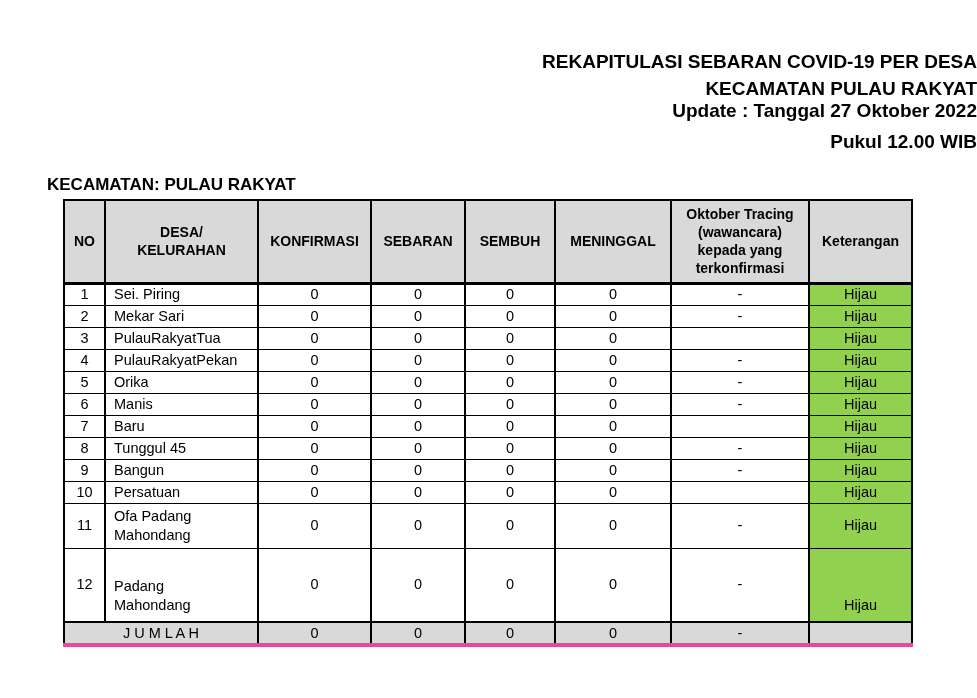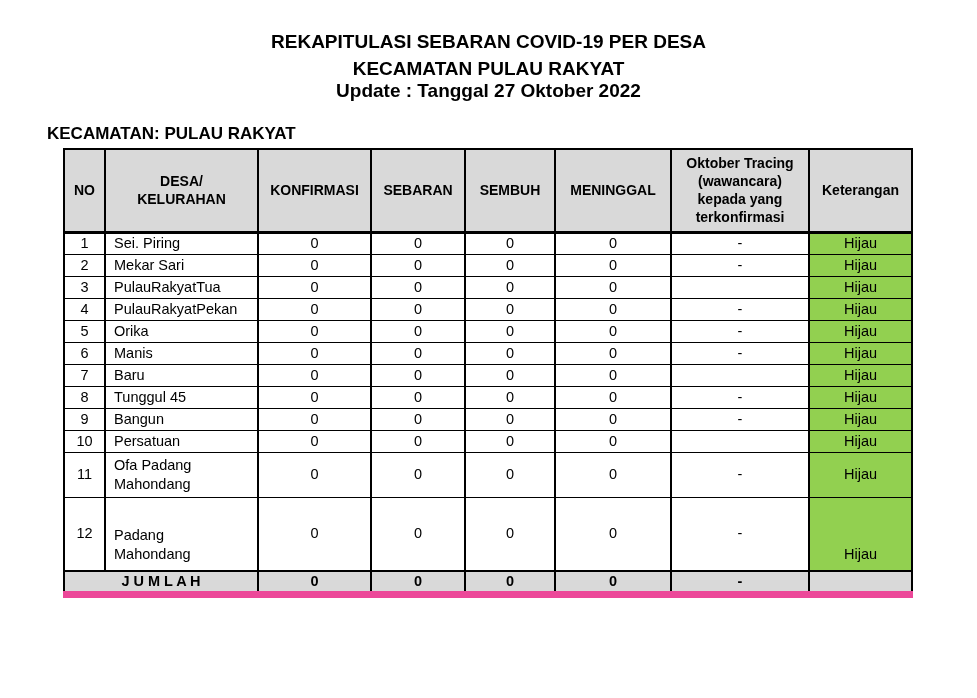--- a/index.html
+++ b/index.html
@@ -4,22 +4,22 @@
 <style>
   * { box-sizing: border-box; }
   html, body {
     margin: 0; padding: 0;
     width: 977px; height: 698px;
     background: var(--page-bg, #ffffff);
     font-family: "Liberation Sans", sans-serif;
     color: var(--text-color, #000000);
   }
   .titles {
-    text-align: center;
-    padding-top: 28px;
+    text-align: right;
+    padding-top: 48px;
     font-weight: bold;
   }
   .title-line { font-size: 19px; line-height: 27px; }
   .update-date { margin-top: -5px; }
   .update-time { margin-top: 4px; }
   .kec-label {
     margin: 20px 0 4px 47px;
     font-size: 17px;
     font-weight: bold;
   }
@@ -60,35 +60,36 @@
     padding-left: 8px;
     white-space: pre-line;
     margin-top: 9px;
   }
   .c-ket { background: var(--row-green, #92d050); }
   tr.r11 td { height: 45px; }
   tr.r12 td { height: 74px; }
   tr.r12 td.c-desa, tr.r12 td.c-ket { vertical-align: bottom; padding-bottom: 6px; }
   tr.jumlah td {
     background: var(--header-bg, #d9d9d9);
-    font-weight: bold;
+    font-weight: normal;
     height: 23px;
     border-top: 2px solid #000;
-    border-bottom: 7px solid #ec4899;
+    border-bottom: 4px solid #ec4899;
   }
 </style>
 </head>
 <body>
 
 <div class="page">
 
   <header class="titles">
     <div class="title-line">REKAPITULASI SEBARAN COVID-19 PER DESA</div>
     <div class="title-line">KECAMATAN PULAU RAKYAT</div>
     <div class="title-line update-date">Update : Tanggal 27 Oktober 2022</div>
+    <div class="title-line update-time">Pukul 12.00 WIB</div>
   </header>
 
   <div class="kec-label">KECAMATAN: PULAU RAKYAT</div>
 
   <table class="covid">
     <colgroup>
       <col style="width:41px">
         <col style="width:153px">
         <col style="width:113px">
         <col style="width:94px">

